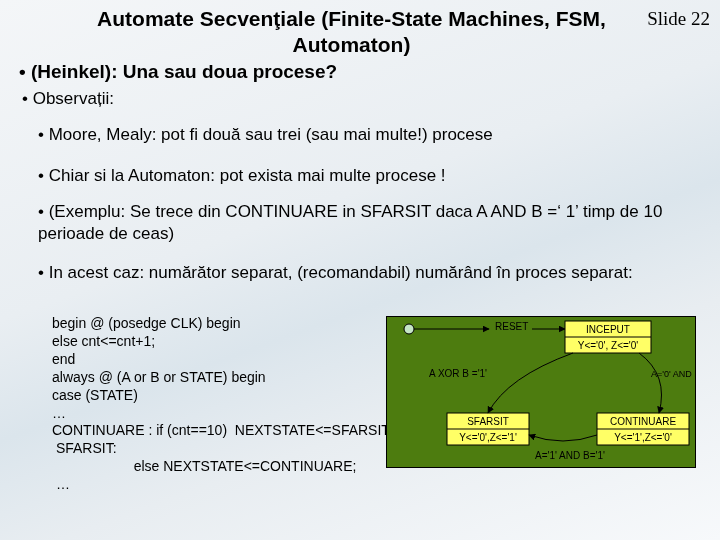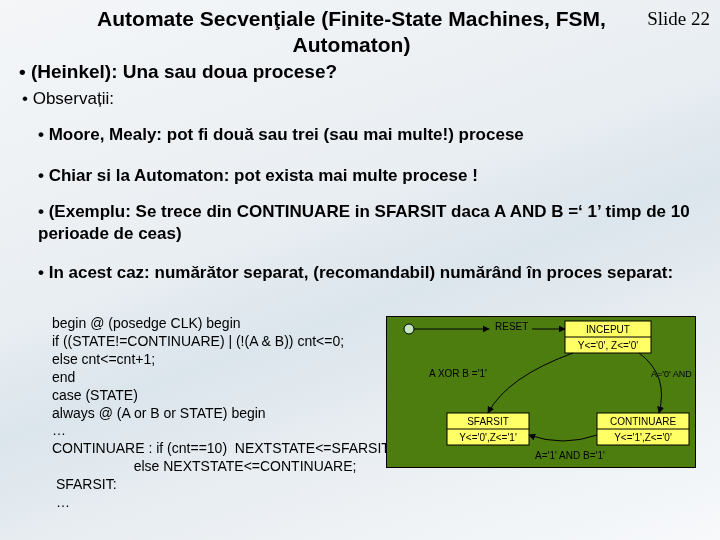--- a/index.html
+++ b/index.html
@@ -22,21 +22,21 @@
   .lvl1{
     position:absolute;left:19px;top:61px;
     font-size:19px;font-weight:bold;
   }
   .lvl2{
     position:absolute;left:22px;top:89px;
     font-size:17px;font-weight:normal;
   }
   .bullet{
     position:absolute;left:38px;right:18px;
-    font-size:17px;font-weight:bold;line-height:1.28;
+    font-size:17px;font-weight:normal;line-height:1.28;
   }
   .b1{top:124px}
   .b2{top:165px}
   .b3{top:201px}
   .b4{top:262px}
   .code{
     position:absolute;left:52px;top:315px;width:330px;
     font-size:14px;font-weight:normal;line-height:1.28;
   }
   .code div{white-space:pre}
@@ -57,29 +57,28 @@
 <div class="slide-no">Slide 22</div>
 <div class="lvl1">• (Heinkel): Una sau doua procese?</div>
 <div class="lvl2">• Observații:</div>
 <div class="bullet b1">• Moore, Mealy: pot fi două sau trei (sau mai multe!) procese</div>
 <div class="bullet b2">• Chiar si la Automaton: pot exista mai multe procese !</div>
 <div class="bullet b3">• (Exemplu: Se trece din CONTINUARE in SFARSIT daca A AND B =‘ 1’ timp de 10 perioade de ceas)</div>
 <div class="bullet b4">• In acest caz: numărător separat, (recomandabil) numărând în proces separat:</div>
 
 <div class="code">
   <div>begin @ (posedge CLK) begin</div>
-  <div>if ((STATE!=CONTINUARE) | (!(A &amp; B)) cnt&lt;=0;</div>
   <div>else cnt&lt;=cnt+1;</div>
   <div>end</div>
+  <div>always @ (A or B or STATE) begin</div>
   <div>case (STATE)</div>
-  <div>always @ (A or B or STATE) begin</div>
   <div>…</div>
   <div>CONTINUARE : if (cnt==10)  NEXTSTATE&lt;=SFARSIT;</div>
+  <div> SFARSIT:</div>
   <div>                     else NEXTSTATE&lt;=CONTINUARE;</div>
-  <div> SFARSIT:</div>
   <div> …</div>
 </div>
 
 <div class="diagram">
 <svg width="308" height="150">
   <defs>
     <marker id="ah" viewBox="0 0 10 10" refX="9" refY="5" markerWidth="7" markerHeight="7" orient="auto">
       <path d="M0,0 L10,5 L0,10 z" fill="#000"></path>
     </marker>
   </defs>

